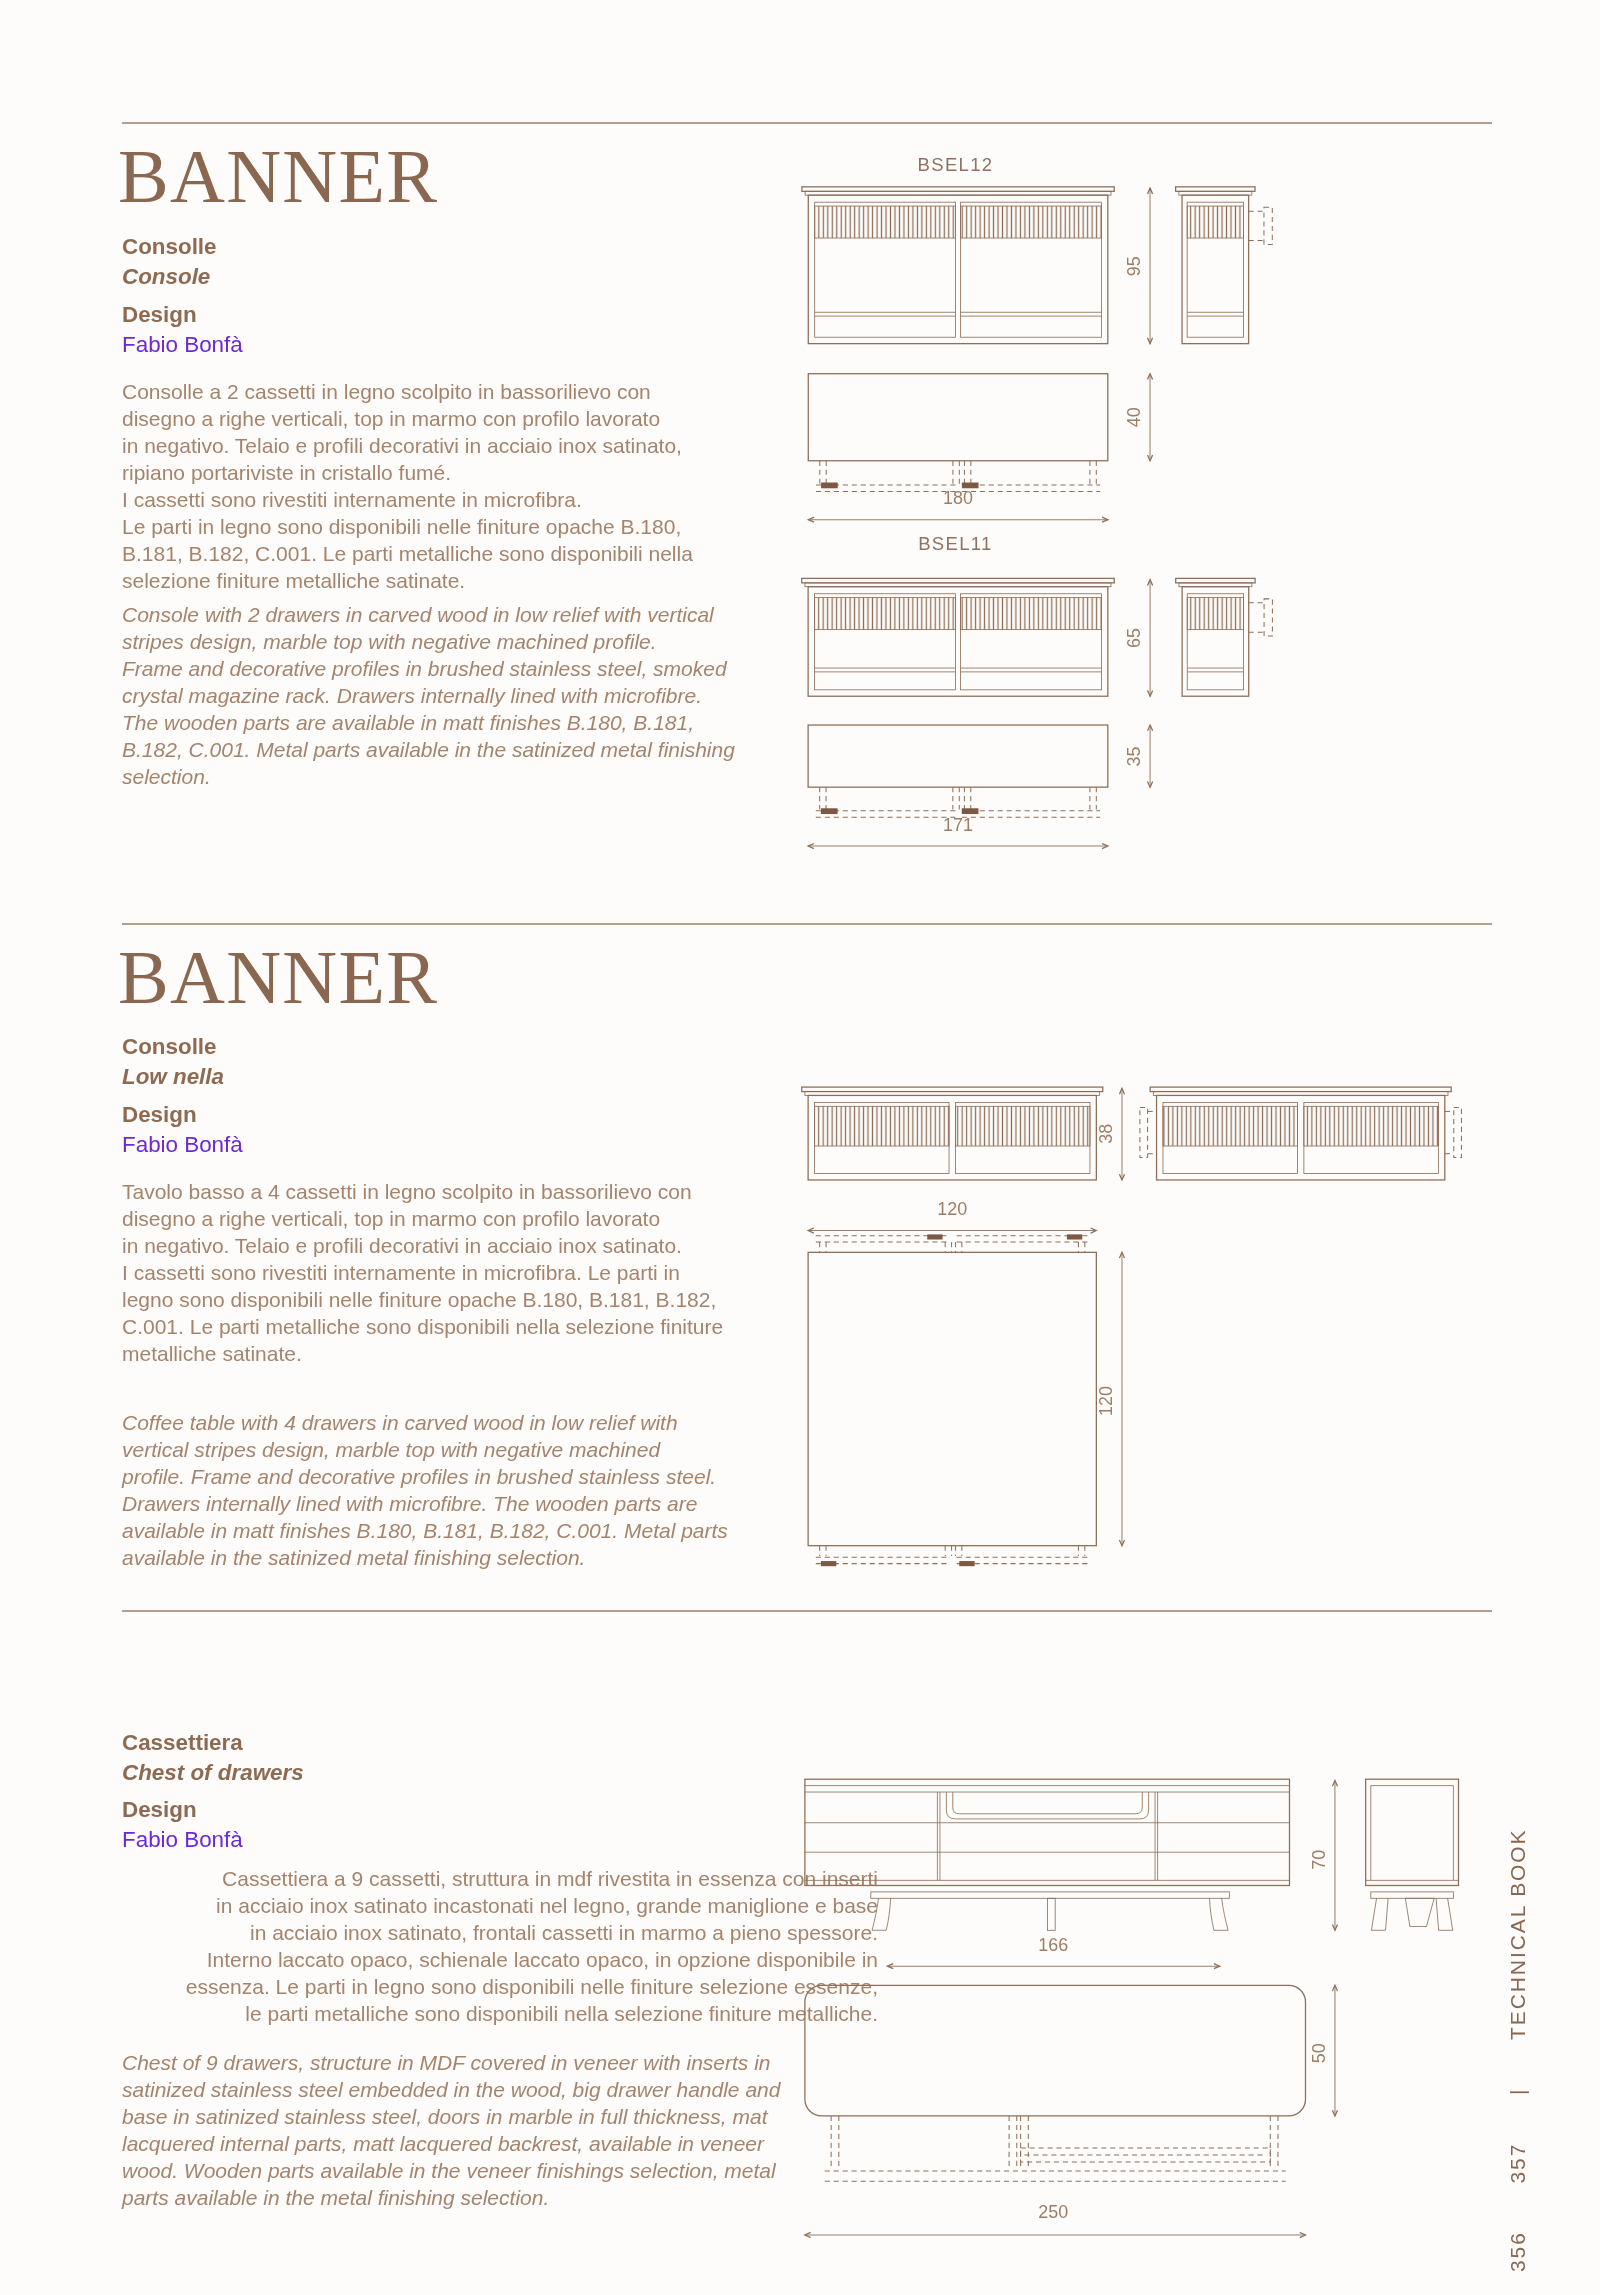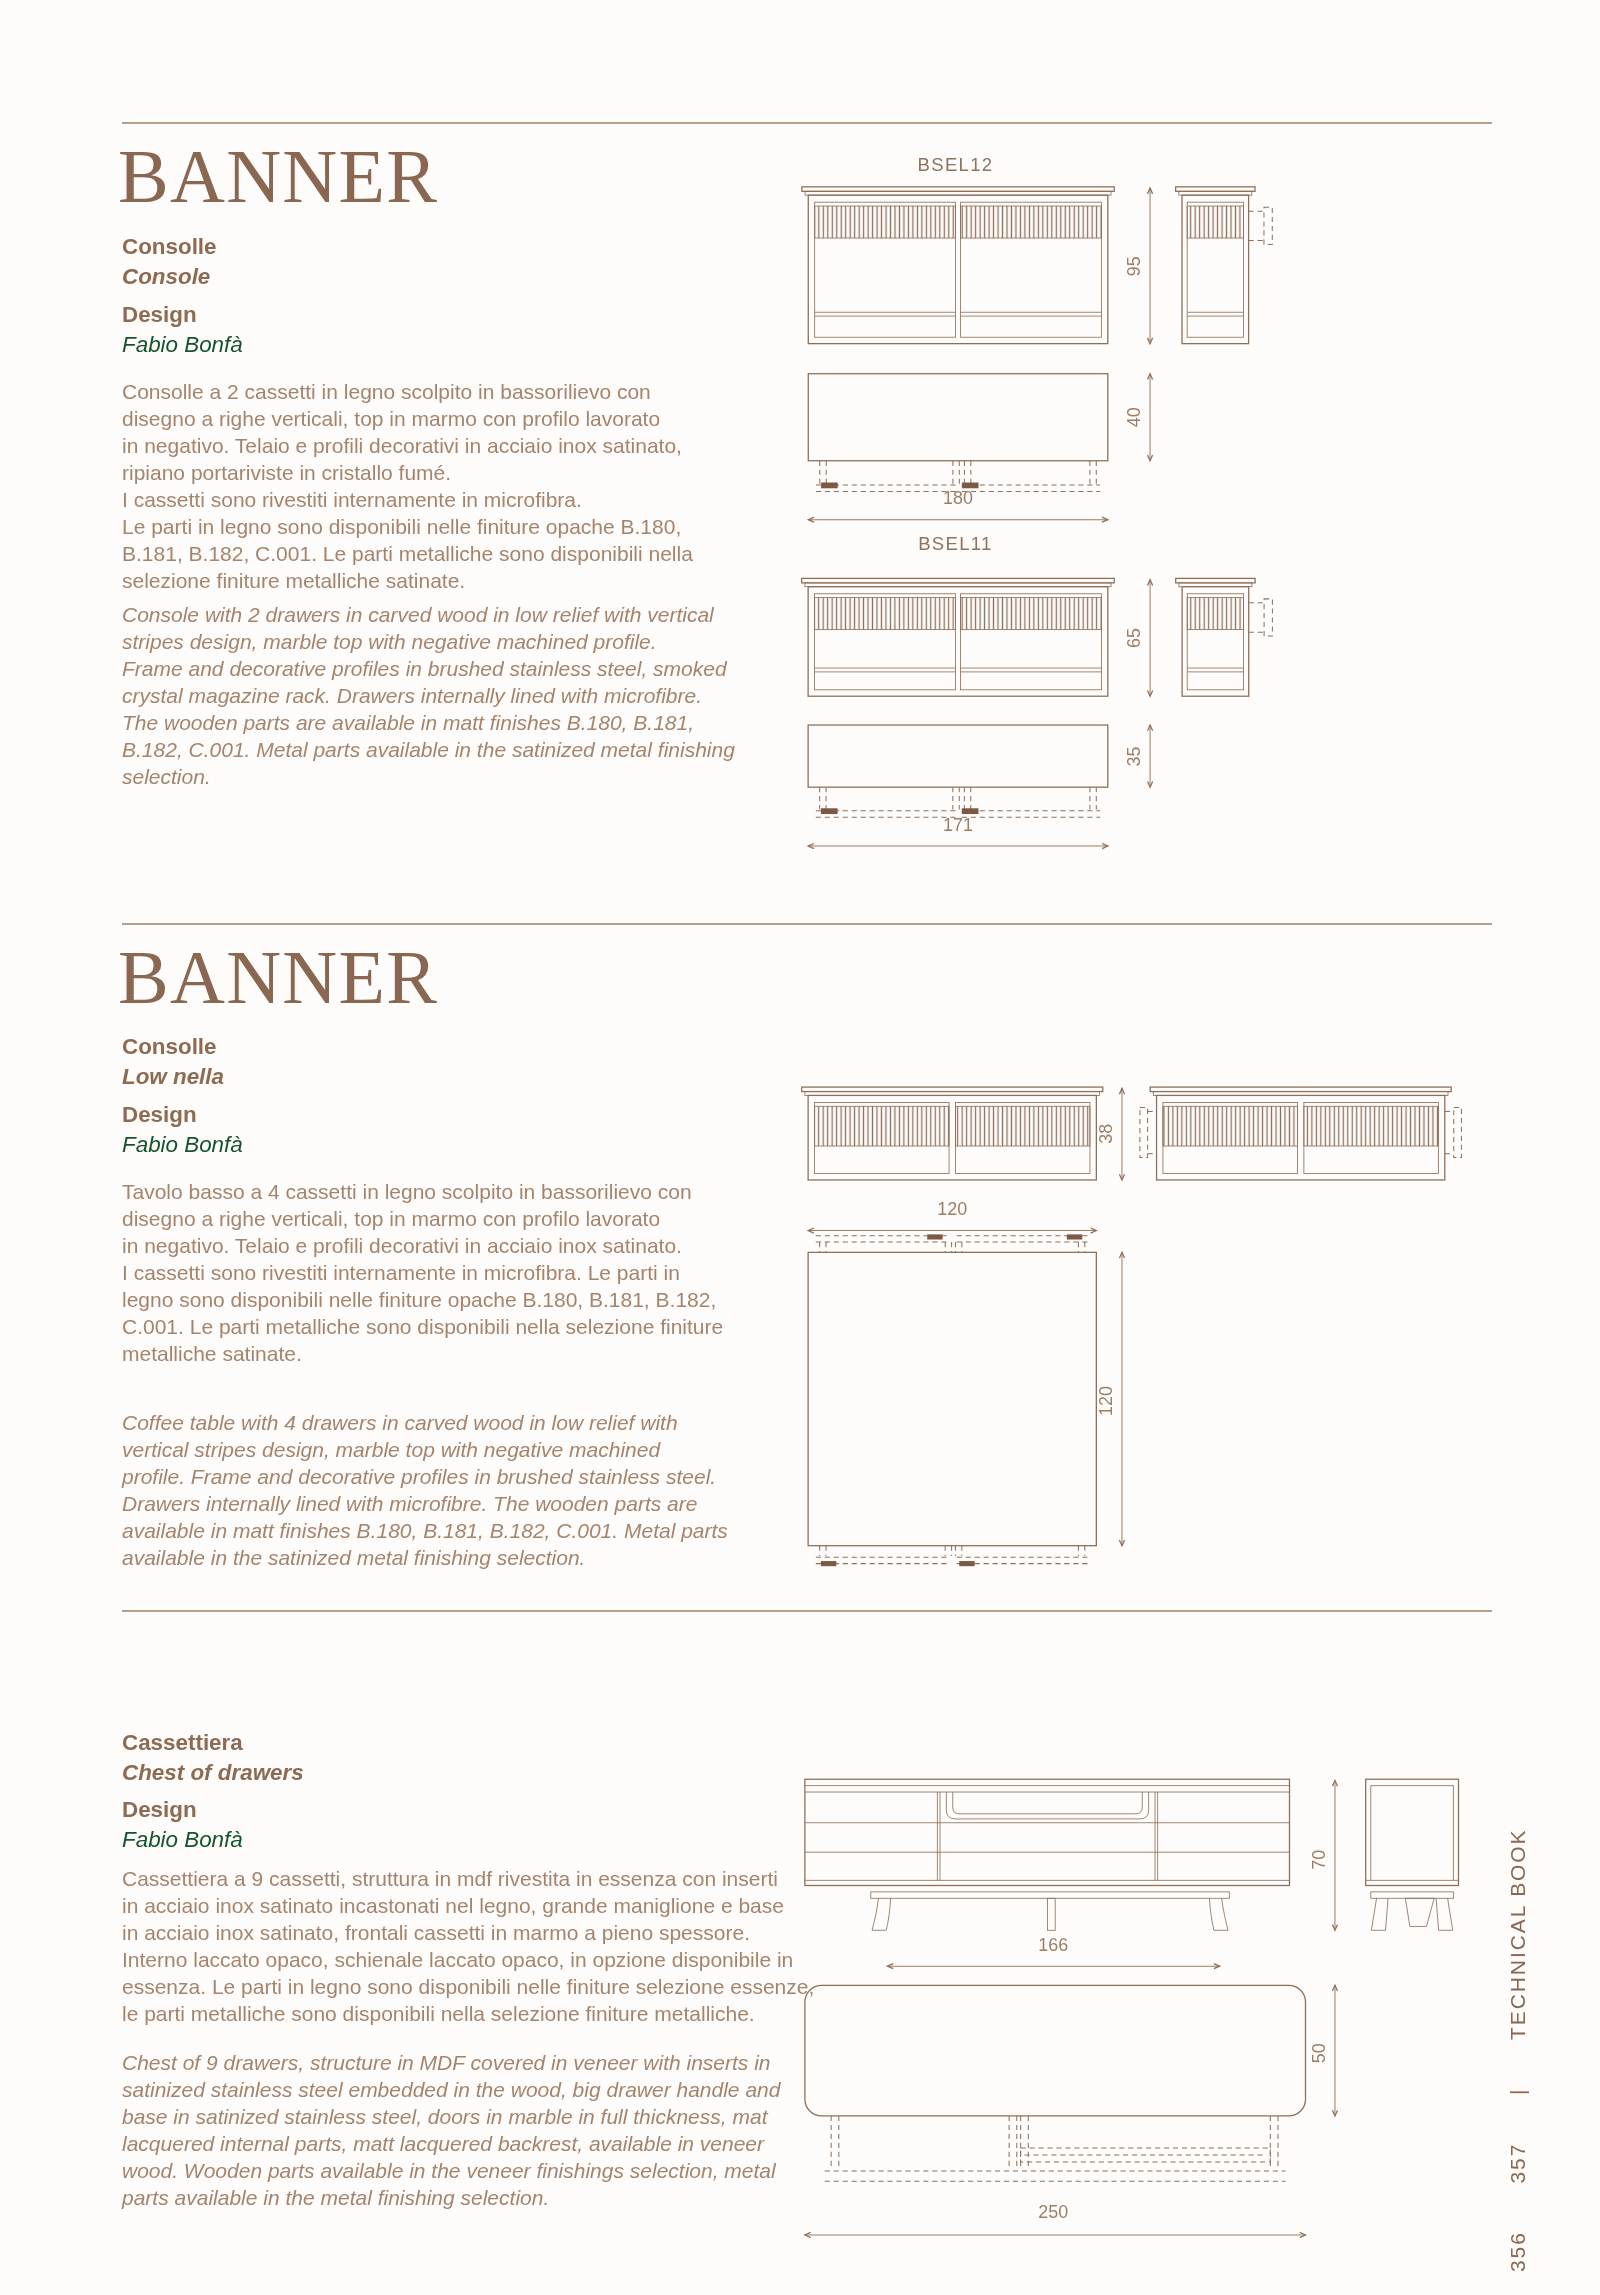--- a/index.html
+++ b/index.html
@@ -3,21 +3,21 @@
 <meta charset="utf-8">
 <style>
   html,body{margin:0;padding:0;background:#e8e6e2;}
   .page{position:relative;width:1601px;height:2295px;background:#fdfcfa;
         font-family:"Liberation Sans",sans-serif;overflow:hidden;}
   .rule{position:absolute;left:122px;width:1370px;height:1.9px;background:#b7a08a;}
   .title{position:absolute;left:118px;font-family:"Liberation Serif",serif;
          font-size:76px;line-height:1;color:#8a6751;letter-spacing:1.3px;font-weight:400;}
   .lblblock{position:absolute;left:122px;font-size:22.4px;line-height:29.5px;color:#8d6b53;font-weight:bold;}
   .lblblock .en{font-style:italic;display:block;}
-  .lblblock .name{font-weight:normal;color:#14532d;display:block;font-style:italic;}
+  .lblblock .name{font-weight:normal;color:#6d28d9;display:block;}
   .para{position:absolute;left:122px;width:756px;font-size:21px;line-height:27px;
         color:#a5846d;white-space:pre-line;}
   .para.en{font-style:italic;}
   .drawing{position:absolute;}
   svg rect,svg line,svg path,svg polyline{fill:none;stroke:#8e6f59;stroke-width:2;}
   svg .thin{stroke-width:1.3;}
   svg .hatch1{fill:url(#h1);}
   svg .hatch2{fill:url(#h2);}
   svg .hatch3{fill:url(#h3);}
   svg .d{stroke-dasharray:8 6;stroke-width:1.6;}
@@ -282,21 +282,21 @@
 
   <div class="lblblock" style="top:1728px;">
     <span>Cassettiera</span>
     <span class="en">Chest of drawers</span>
   </div>
   <div class="lblblock" style="top:1795px;">
     <span>Design</span>
     <span class="name">Fabio Bonfà</span>
   </div>
 
-  <div class="para" style="top:1865px;">Cassettiera a 9 cassetti, struttura in mdf rivestita in essenza con inserti
+  <div class="para" style="top:1865px;text-align:right;">Cassettiera a 9 cassetti, struttura in mdf rivestita in essenza con inserti
 in acciaio inox satinato incastonati nel legno, grande maniglione e base
 in acciaio inox satinato, frontali cassetti in marmo a pieno spessore.
 Interno laccato opaco, schienale laccato opaco, in opzione disponibile in
 essenza. Le parti in legno sono disponibili nelle finiture selezione essenze,
 le parti metalliche sono disponibili nella selezione finiture metalliche.</div>
   <div class="para en" style="top:2049px;">Chest of 9 drawers, structure in MDF covered in veneer with inserts in
 satinized stainless steel embedded in the wood, big drawer handle and
 base in satinized stainless steel, doors in marble in full thickness, mat
 lacquered internal parts, matt lacquered backrest, available in veneer
 wood. Wooden parts available in the veneer finishings selection, metal

